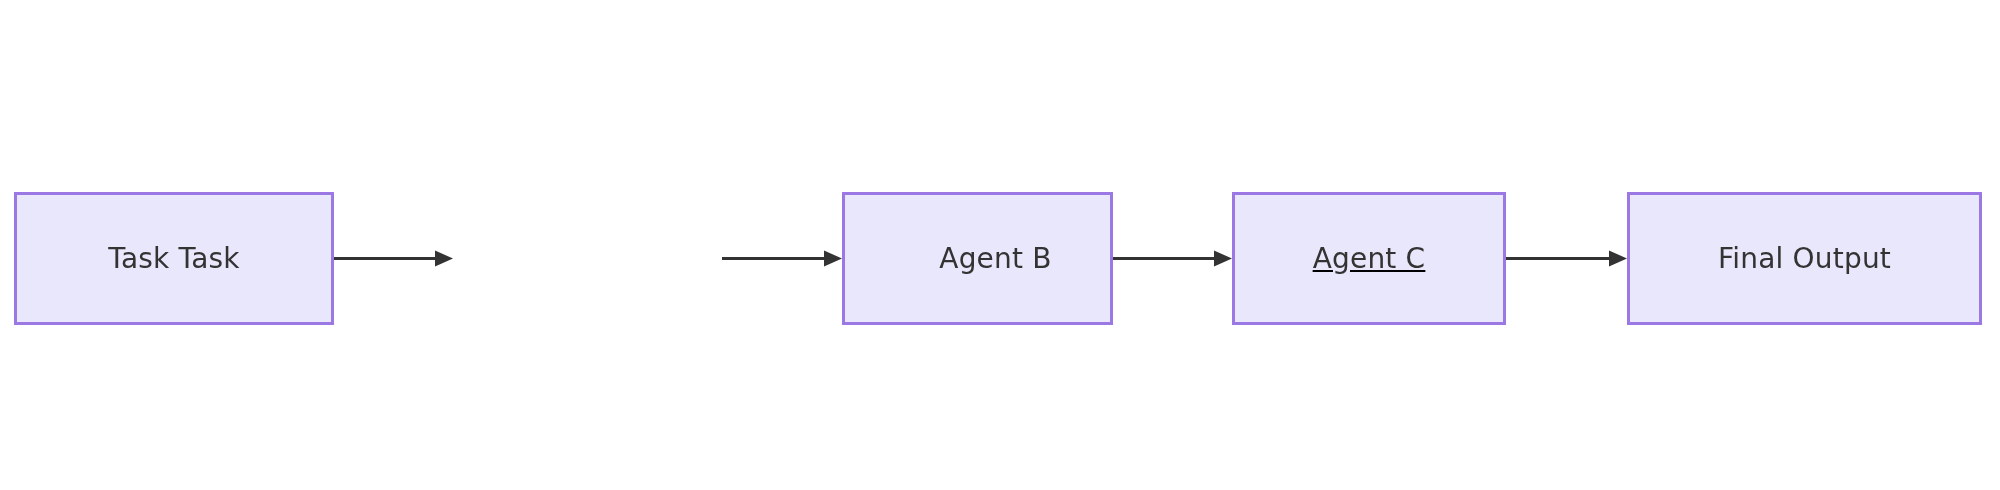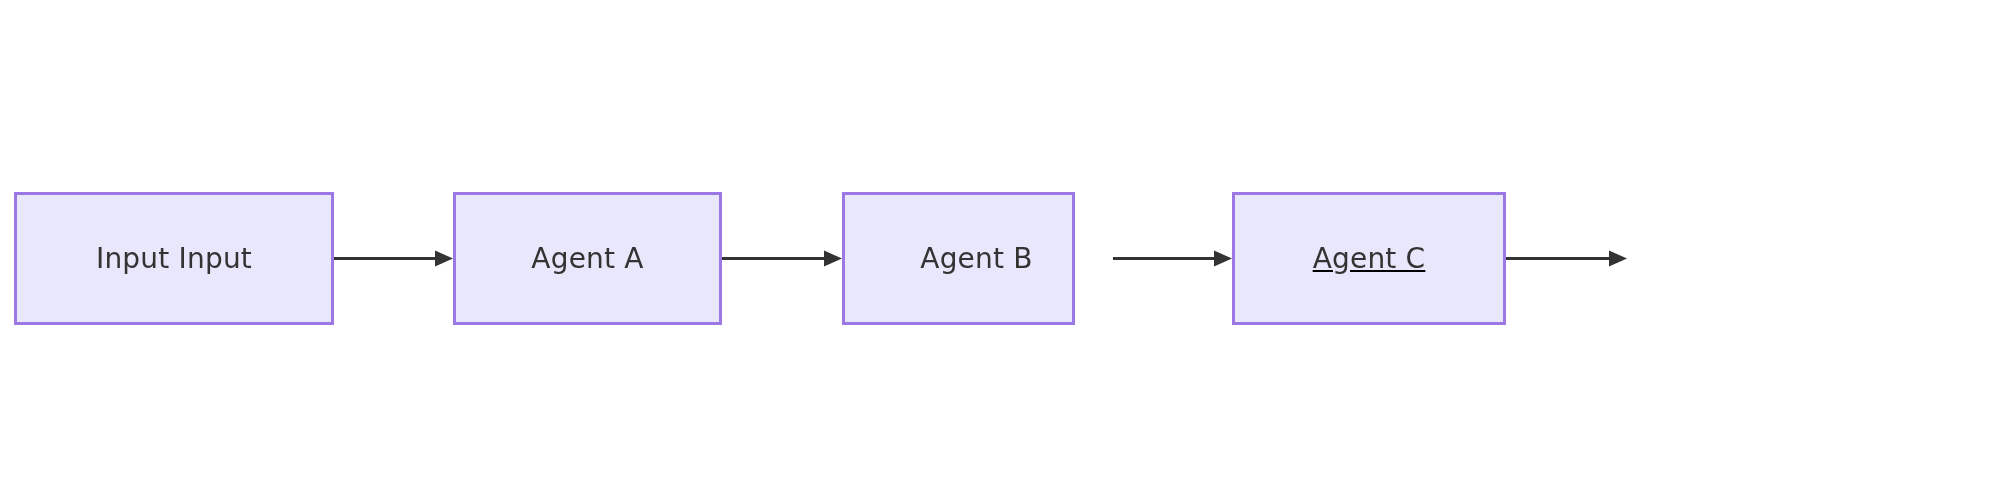--- a/index.html
+++ b/index.html
@@ -74,29 +74,29 @@
   </div>
 
   <div class="edge" style="left:1506px; top:250px; width:121px; height:17px;">
     <svg width="121" height="17" viewBox="0 0 121 17" xmlns="http://www.w3.org/2000/svg">
       <line x1="0" y1="8.5" x2="103" y2="8.5" stroke="#333333" stroke-width="3"></line>
       <polygon points="103,0.5 121,8.5 103,16.5" fill="#333333"></polygon>
     </svg>
   </div>
 
   <div class="node" style="left:14px; top:192px; width:320px; height:133px;">
-    <span class="node-label">Input Input</span>
+    <span class="node-label">Task Task</span>
   </div>
 
-  <div class="node" style="left:453px; top:192px; width:269px; height:133px;">
-    <span class="node-label">Agent A</span>
-  </div>
 
-  <div class="node" style="left:842px; top:192px; width:233px; height:133px;padding-left:36px;">
+  <div class="node" style="left:842px; top:192px; width:271px; height:133px;padding-left:36px;">
     <span class="node-label">Agent B</span>
   </div>
 
   <div class="node" style="left:1232px; top:192px; width:274px; height:133px;text-decoration:underline;">
     <span class="node-label">Agent C</span>
   </div>
 
+  <div class="node" style="left:1627px; top:192px; width:355px; height:133px;">
+    <span class="node-label">Final Output</span>
+  </div>
 
 </div>
 
 </body></html>

